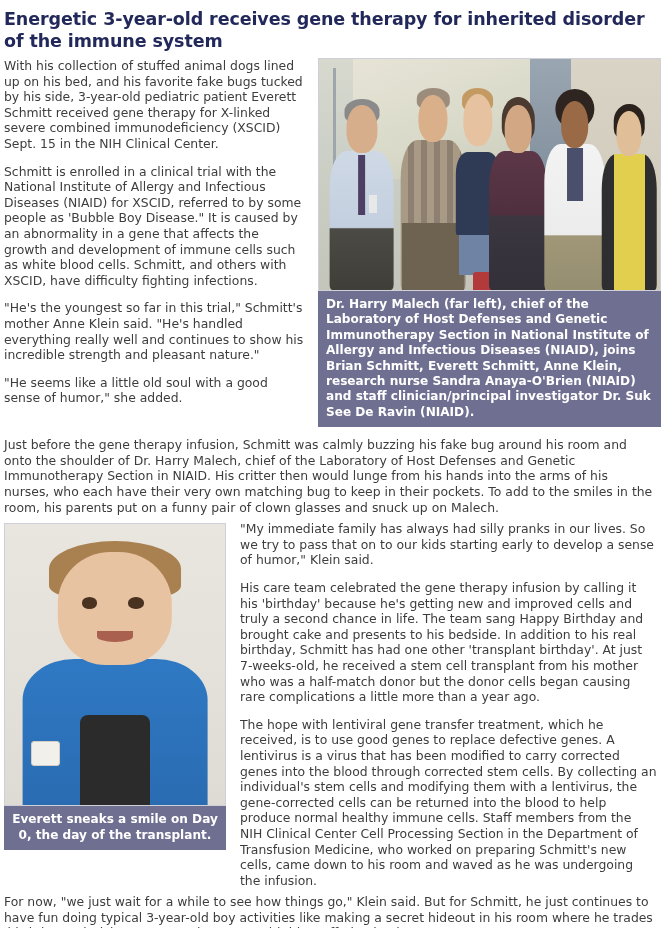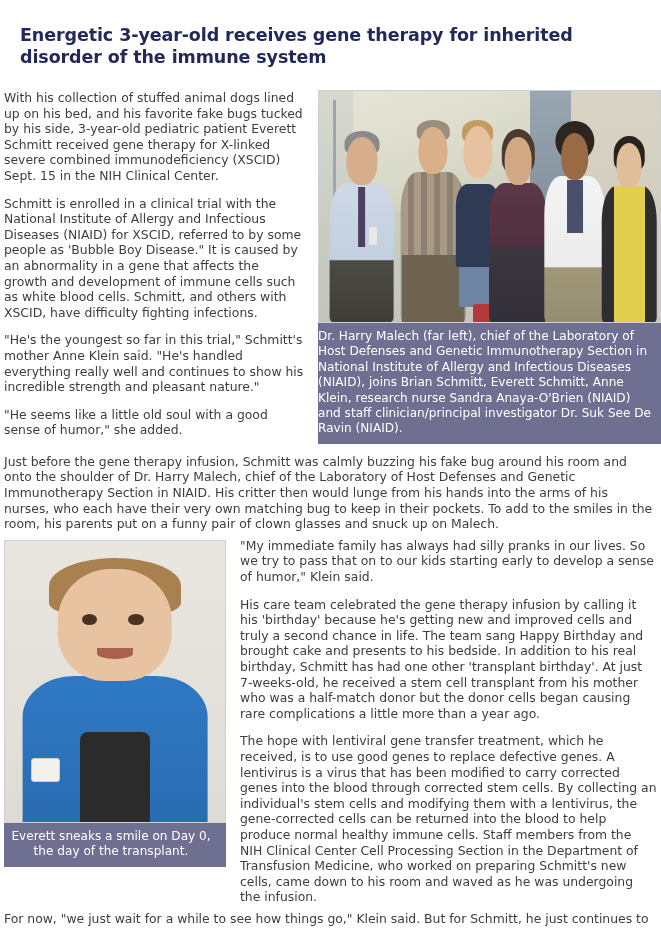--- a/index.html
+++ b/index.html
@@ -17,21 +17,21 @@
   .page {
     position: relative;
     width: 661px;
     height: 928px;
     padding: 0;
     box-sizing: border-box;
   }
 
   
   .headline {
-    margin: 16px;
+    margin: 0;
     padding: 8px 6px 2px 4px;
     font-family: "DejaVu Sans", sans-serif;
     font-size: 17.5px;
     line-height: 22px;
     font-weight: bold;
     color: #22295a;
     letter-spacing: -0.1px;
   }
 
   
@@ -210,22 +210,22 @@
     position: absolute; bottom: 0; left: 22%; width: 56%; height: 14%;
     background: repeating-linear-gradient(70deg,#cfcabb 0 8px,#b9b3a4 8px 15px);
   }
 
   
   .caption {
     background: #6f6f91;
     color: #ffffff;
     font-size: 12.1px;
     line-height: 15.4px;
-    font-weight: normal;
-    padding: 6px 8px 7px 0;
+    font-weight: bold;
+    padding: 6px 8px 7px 8px;
     box-sizing: border-box;
   }
   .caption-wide { width: 343px; }
   .caption-narrow { width: 222px; }
 
   
   .full-para {
     clear: both;
     padding: 4px 4px 0 4px;
   }

